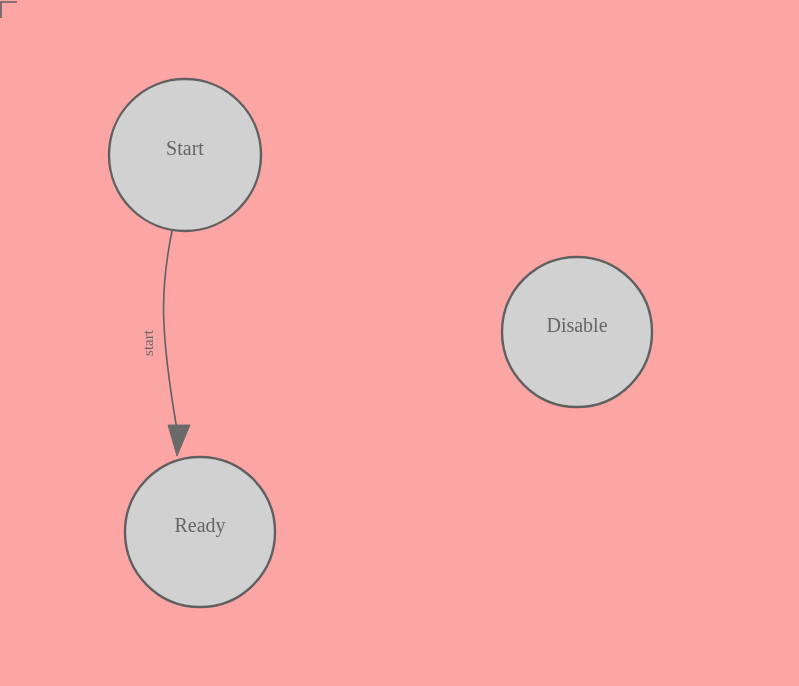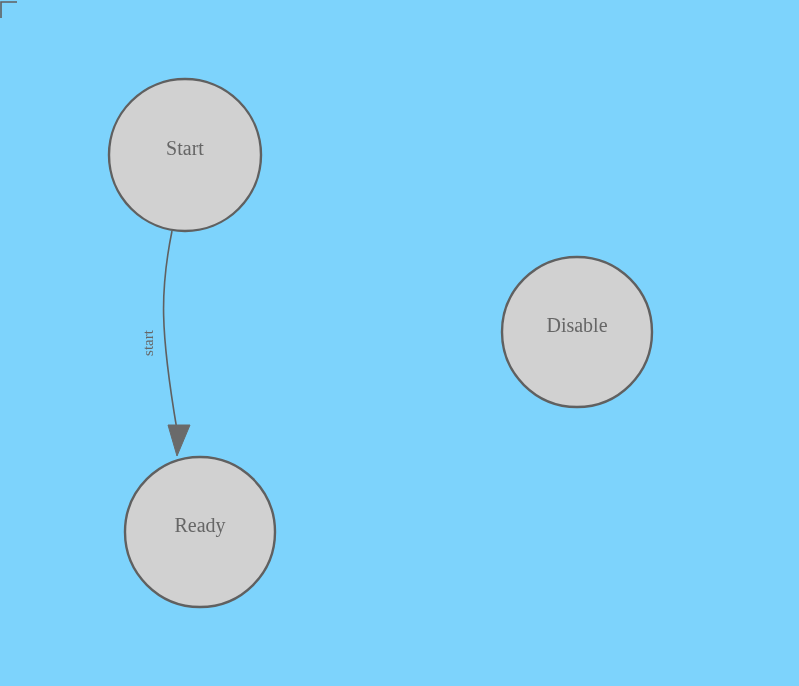--- a/index.html
+++ b/index.html
@@ -10,21 +10,21 @@
   body {
     width: 799px;
     height: 686px;
     overflow: hidden;
     font-family: "Liberation Serif", serif;
   }
   #canvas-root {
     position: relative;
     width: 799px;
     height: 686px;
-    background: #7dd3fc;
+    background: #fca5a5;
   }
   #diagram-svg {
     position: absolute;
     top: 0;
     left: 0;
     width: 799px;
     height: 686px;
     display: block;
   }
   .node-shape {

